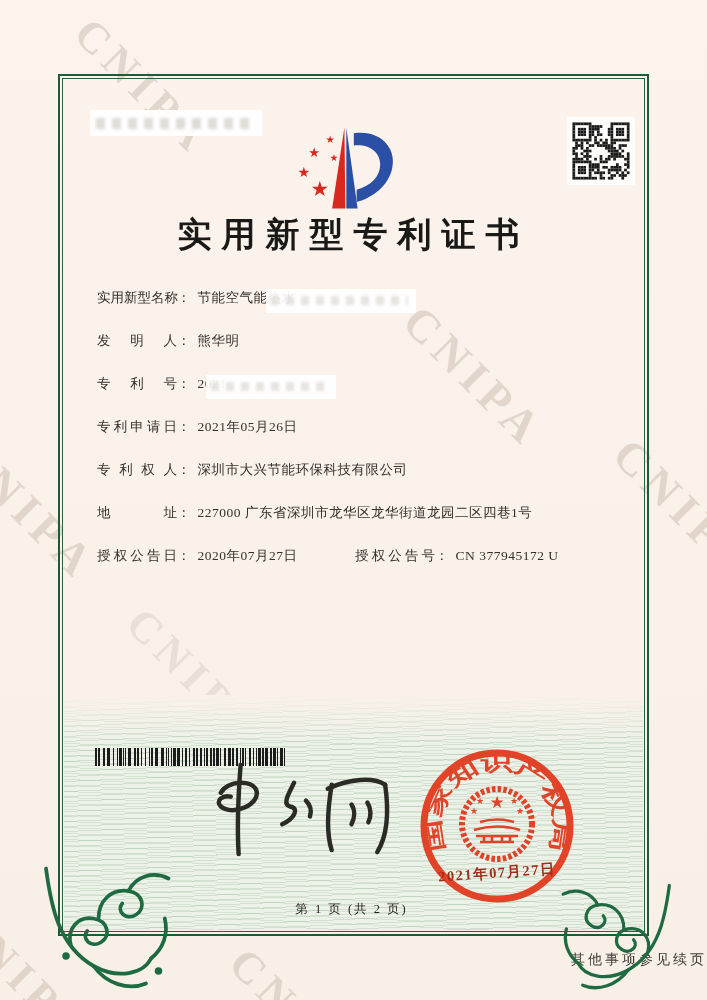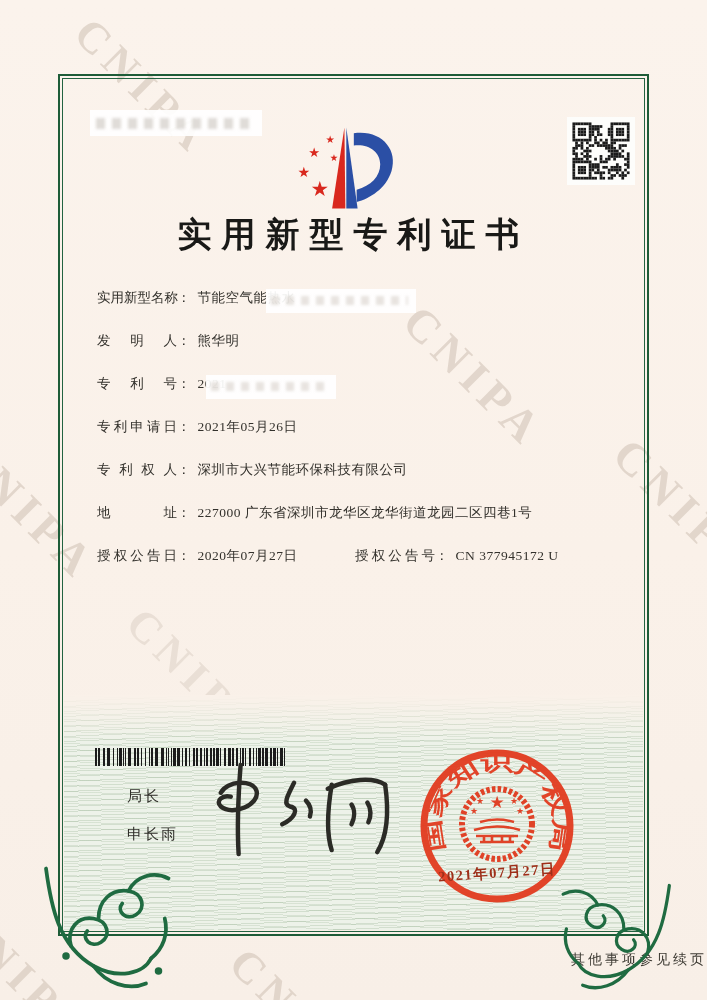--- a/index.html
+++ b/index.html
@@ -456,24 +456,20 @@
       <rect x="163" y="0" width="3" height="18" fill="#1c1c1c"></rect>
       <rect x="167" y="0" width="2" height="18" fill="#1c1c1c"></rect>
       <rect x="170" y="0" width="3" height="18" fill="#1c1c1c"></rect>
       <rect x="175" y="0" width="2" height="18" fill="#1c1c1c"></rect>
       <rect x="178" y="0" width="3" height="18" fill="#1c1c1c"></rect>
       <rect x="182" y="0" width="1" height="18" fill="#1c1c1c"></rect>
       <rect x="185" y="0" width="3" height="18" fill="#1c1c1c"></rect>
       <rect x="189" y="0" width="1" height="18" fill="#1c1c1c"></rect>
     </svg>
 
-  <div class="sigblock">
-    <div>局长</div>
-    <div>申长雨</div>
-  </div>
 
   <svg class="sig" viewBox="0 0 200 105">
     <g stroke="#2b2b26" stroke-width="4.5" fill="none" stroke-linecap="round" stroke-linejoin="round">
       <path d="M38,8 C36,34 34,66 36,98"></path>
       <path d="M18,36 C24,24 50,22 54,34 C58,48 30,60 18,50 C12,44 20,38 28,40"></path>
       <path d="M92,26 C86,38 80,48 88,50 C98,52 92,62 80,68"></path>
       <path d="M104,44 C108,48 110,54 108,60"></path>
       <path d="M130,28 C126,52 124,76 130,94"></path>
       <path d="M126,32 C148,22 172,20 184,28"></path>
       <path d="M184,28 C188,56 186,80 176,96"></path>
@@ -524,15 +520,16 @@
     <g stroke="#1f6b41" stroke-width="3" fill="none" stroke-linecap="round">
       <path d="M8,18 C12,48 18,80 46,96 C66,107 86,102 92,90"></path>
       <path d="M46,96 C56,110 74,116 88,110"></path>
       <path d="M28,80 C24,66 34,56 46,58 C58,60 60,72 52,77 C44,82 36,74 41,68"></path>
       <path d="M50,58 C50,44 60,34 74,36 C86,38 88,50 80,55 C72,60 64,52 69,46"></path>
       <path d="M74,36 C80,24 94,20 106,26"></path>
       <path d="M92,90 C102,82 106,70 103,58"></path>
     </g>
   </svg>
 
+  <div class="pageinfo">第 1 页 (共 2 页)</div>
   <div class="note">其他事项参见续页</div>
 
 </div>
 
 </body></html>

